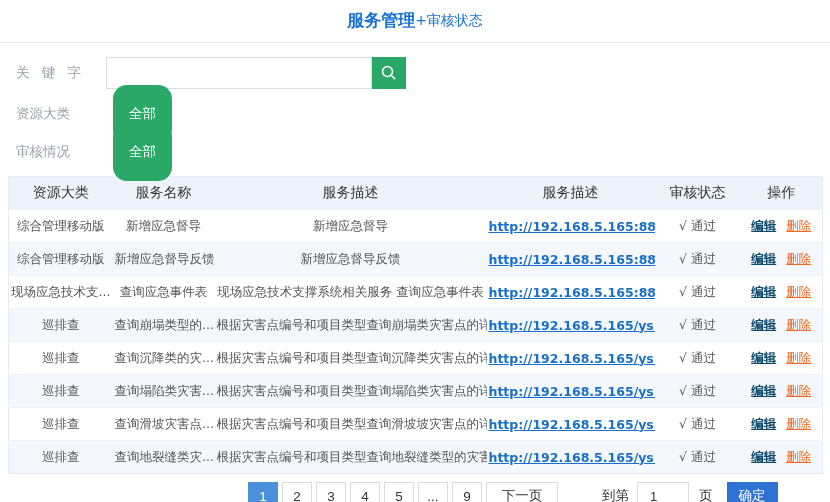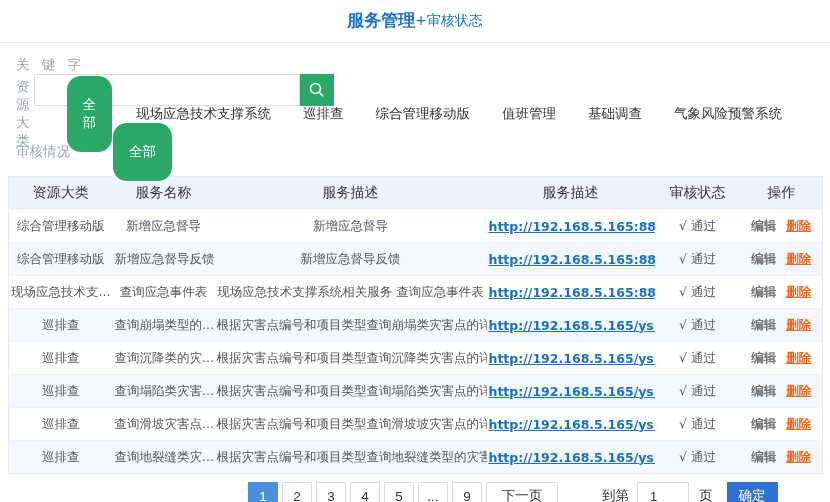--- a/index.html
+++ b/index.html
@@ -6,21 +6,21 @@
   html,body { width:830px; height:502px; background:#fff; overflow:hidden;
     font-family:"DejaVu Sans","Liberation Sans",sans-serif; }
 
   
   .topbar { display:flex; justify-content:center; align-items:center;
     padding:9px 16px 10px 16px; border-bottom:1px solid #e9e9e9; }
   .page-title { color:#1672d2; font-size:17px; font-weight:bold; }
   .add-link { color:#1672d2; font-size:14px; text-decoration:none; cursor:pointer; }
 
   
-  .search-row { display:flex; margin:13px 16px 6px 16px; height:34px;flex-direction:column; }
+  .search-row { display:flex; align-items:center; margin:13px 16px 6px 16px; height:34px; }
   .field-label { color:#9aa1ab; font-size:13.5px; width:72px; letter-spacing:4px; }
   .search-box { display:flex; margin-left:18px; }
   .search-input { width:266px; height:32px; border:1px solid #d9dde2; outline:none;
     font-size:13px; padding:0 8px; color:#333; }
   .search-btn { width:34px; height:32px; background:#2aa868; border:none; cursor:pointer;
     display:flex; align-items:center; justify-content:center; }
 
   
   .filter-row { display:flex; align-items:center; margin:10px 16px; height:28px; }
   .pill { background:#2aa868; color:#fff; font-size:13.5px; border-radius:14px;
@@ -31,22 +31,22 @@
   
   .svc-table { width:814px; margin:8px 8px 0 8px; border-collapse:collapse;
     border:1px solid #e7ebf1; table-layout:fixed; }
   .svc-table th { background:#edf3fa; color:#333; font-size:14px; font-weight:normal;
     height:33px; text-align:center; white-space:nowrap; overflow:hidden; }
   .svc-table td { height:33px; text-align:center; color:#555; font-size:12.5px;
     white-space:nowrap; overflow:hidden; border-top:1px solid #eef1f5; padding:0 2px; }
   .svc-table tbody tr:nth-child(even) { background:#f4f7fb; }
   .url-link { color:#1a6fc9; font-weight:bold; text-decoration:underline; cursor:pointer; }
   .status-ok { color:#3ab97a; }
-  .op-edit { color:#737373; font-weight:bold; cursor:pointer; margin:0 5px; }
-  .op-del  { color:#f0681d; font-weight:bold; text-decoration:underline; cursor:pointer; margin:12px 5px; }
+  .op-edit { color:#0c4a6e; font-weight:bold; text-decoration:underline; cursor:pointer; margin:0 5px; }
+  .op-del  { color:#f0681d; font-weight:normal; text-decoration:underline; cursor:pointer; margin:12px 5px; }
 
   
   .pager { position:absolute; left:248px; top:482px; display:flex; align-items:center; }
   .page-btn { min-width:30px; height:28px; border:1px solid #d9dde2; background:#fff;
     color:#333; font-size:13.5px; margin-right:4px; cursor:pointer;
     display:flex; align-items:center; justify-content:center; padding:0 6px; }
   .page-btn.active { background:#4a90da; border-color:#4a90da; color:#fff; }
   .next-btn { min-width:72px; }
   .goto-label { color:#333; font-size:13.5px; margin:0 8px 0 40px; }
   .goto-input { width:52px; height:28px; border:1px solid #d9dde2; font-size:13px;
@@ -74,28 +74,20 @@
           <line x1="11.2" y1="11.2" x2="15.2" y2="15.2" stroke="#fff" stroke-width="1.6"></line>
         </svg>
       </span>
     </button>
   </div>
 </div>
 
 <div class="filter-row">
   <span class="field-label" style="letter-spacing:0">资源大类</span>
   <span class="pill">全部</span>
-  <div class="filter-opts">
-    <span class="filter-opt">现场应急技术支撑系统</span>
-    <span class="filter-opt">巡排查</span>
-    <span class="filter-opt">综合管理移动版</span>
-    <span class="filter-opt">值班管理</span>
-    <span class="filter-opt">基础调查</span>
-    <span class="filter-opt">气象风险预警系统</span>
-  </div>
 </div>
 
 <div class="filter-row">
   <span class="field-label" style="letter-spacing:0">审核情况</span>
   <span class="pill">全部</span>
 </div>
 
 <table class="svc-table">
   <colgroup>
     <col style="width:104px">

